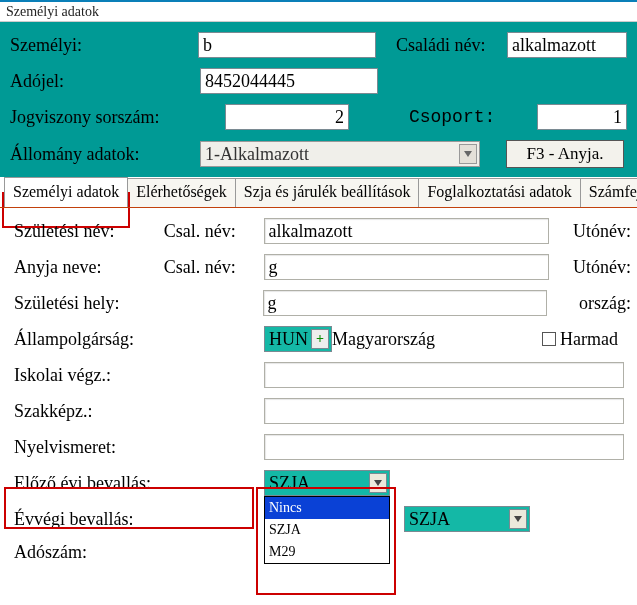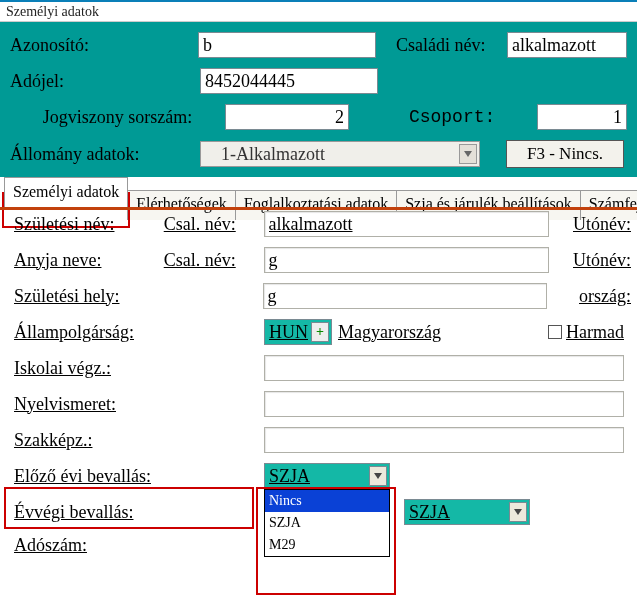--- a/index.html
+++ b/index.html
@@ -45,21 +45,21 @@
     padding: 1px 4px;
     color: #000;
   }
   .inp.ra { text-align: right; }
   .dd {
     background: #f0efea;
     border: 1px solid #999;
     height: 26px;
     display: flex;
     align-items: center;
-    padding: 0 20px;
+    padding: 0 4px;
     position: relative;
     font-size: 18px;
     color: #333;
   }
   .dd .caret {
     position: absolute;
     right: 2px; top: 2px;
     width: 18px; height: 20px;
     background: #e4e0d8;
     border: 1px solid #999;
@@ -86,40 +86,39 @@
   }
   .tab {
     border: 1px solid #999;
     border-bottom: none;
     background: #f7f6f1;
     padding: 4px 8px 4px 8px;
     font-size: 16px;
     color: #000;
     margin-right: -1px;
     position: relative;
-    top: 13px;
+    top: 1px;
     white-space: nowrap;
   }
   .tab.active {
     background: #fff;
     top: 0;
     padding-top: 5px;
     padding-bottom: 5px;
     z-index: 2;
   }
   .highlight-red {
     border: 2px solid #c00;
     position: absolute;
     pointer-events: none;
   }
   .form-area {
-    border-top: 3px solid #c2410c;
-    padding: 1px 6px 0 14px;
-    position: relative;
-    text-decoration: underline;
+    border-top: 1px solid #c2410c;
+    padding: 10px 6px 0 14px;
+    position: relative;
   }
   .frow {
     display: flex;
     align-items: center;
     margin-bottom: 10px;
   }
   .flabel {
     color: #000;
     font-size: 18px;
   }
@@ -189,56 +188,56 @@
 </style>
 </head>
 <body>
 
 <div class="titlebar">
   <span>Személyi adatok</span>
 </div>
 
 <div class="teal-panel">
   <div class="row">
-    <span class="teal-label" style="width:190px;">Azonosító:</span>
+    <span class="teal-label" style="width:190px;">Személyi:</span>
     <input class="inp" style="width: 178px;" value="b">
     <span class="teal-label" style="margin-left:20px; width:112px;">Családi név:</span>
     <input class="inp" style="width: 120px;" value="alkalmazott">
   </div>
   <div class="row">
     <span class="teal-label" style="width:190px;">Adójel:</span>
     <input class="inp" style="width: 178px;" value="8452044445">
   </div>
   <div class="row">
-    <span class="teal-label" style="width:218px;text-align:center;">Jogviszony sorszám:</span>
+    <span class="teal-label" style="width:218px;">Jogviszony sorszám:</span>
     <input class="inp ra" style="width: 124px;" value="2">
     <span class="teal-label" style="margin-left:60px; width:130px;font-family:Liberation Mono, monospace;">Csoport:</span>
     <input class="inp ra" style="width: 90px;" value="1">
   </div>
   <div class="row" style="margin-bottom:4px;">
     <span class="teal-label" style="width:190px;">Állomány adatok:</span>
     <div class="dd" style="width:280px;">
       <span>1-Alkalmazott</span>
       <span class="caret">
         <svg viewBox="0 0 8 6">
             <path d="M0 0 L8 0 L4 6 Z" fill="#666"></path>
           </svg>
       </span>
     </div>
     <button class="btn" style="margin-left:26px; width:118px;">
-      <span>F3 - Nincs.</span>
+      <span>F3 - Anyja.</span>
     </button>
   </div>
 </div>
 
 <div class="tabs">
   <div class="tab active"><span>Személyi adatok</span></div>
   <div class="tab"><span>Elérhetőségek</span></div>
+  <div class="tab"><span>Szja és járulék beállítások</span></div>
   <div class="tab"><span>Foglalkoztatási adatok</span></div>
-  <div class="tab"><span>Szja és járulék beállítások</span></div>
   <div class="tab"><span>Számfejtési beáll</span></div>
 </div>
 
 <div class="highlight-red" style="left:2px; top:192px; width:128px; height:36px;"></div>
 
 <div class="form-area">
 
   <div class="frow">
     <span class="flabel" style="width:150px;">Születési név:</span>
     <span class="flabel" style="width:100px;">Csal. név:</span>
@@ -258,37 +257,37 @@
     <input class="inp2" style="width: 286px;" value="g">
     <span class="flabel" style="margin-left:32px;">ország:</span>
   </div>
 
   <div class="frow">
     <span class="flabel" style="width:250px;">Állampolgárság:</span>
     <div class="sel" style="width:68px;">
       <span>HUN</span>
       <span class="green-plus">+</span>
     </div>
-    <span class="flabel" style="margin-left:6px; width:210px;">Magyarország</span>
+    <span class="flabel" style="width:210px;">Magyarország</span>
     <span class="cb"></span>
     <span class="flabel">Harmad</span>
   </div>
 
   <div class="frow">
     <span class="flabel" style="width:250px;">Iskolai végz.:</span>
     <input class="inp2" style="width: 360px;">
   </div>
 
   <div class="frow">
+    <span class="flabel" style="width:250px;">Szakképz.:</span>
+    <input class="inp2" style="width: 360px;">
+  </div>
+
+  <div class="frow">
     <span class="flabel" style="width:250px;">Nyelvismeret:</span>
-    <input class="inp2" style="width: 360px;">
-  </div>
-
-  <div class="frow">
-    <span class="flabel" style="width:250px;">Szakképz.:</span>
     <input class="inp2" style="width: 360px;">
   </div>
 
   <div class="frow" style="position:relative;">
     <span class="flabel" style="width:250px;">Előző évi bevallás:</span>
     <div class="sel" style="width:126px;">
       <span>SZJA</span>
       <span class="caret2">
         <svg viewBox="0 0 8 6" width="8" height="6">
             <path d="M0 0 L8 0 L4 6 Z" fill="#444"></path>

